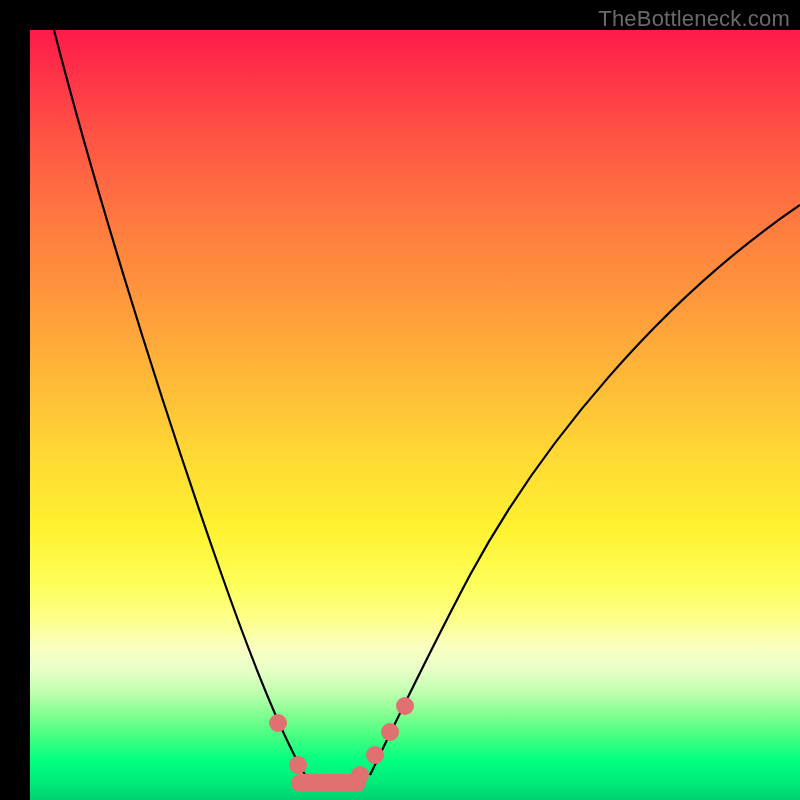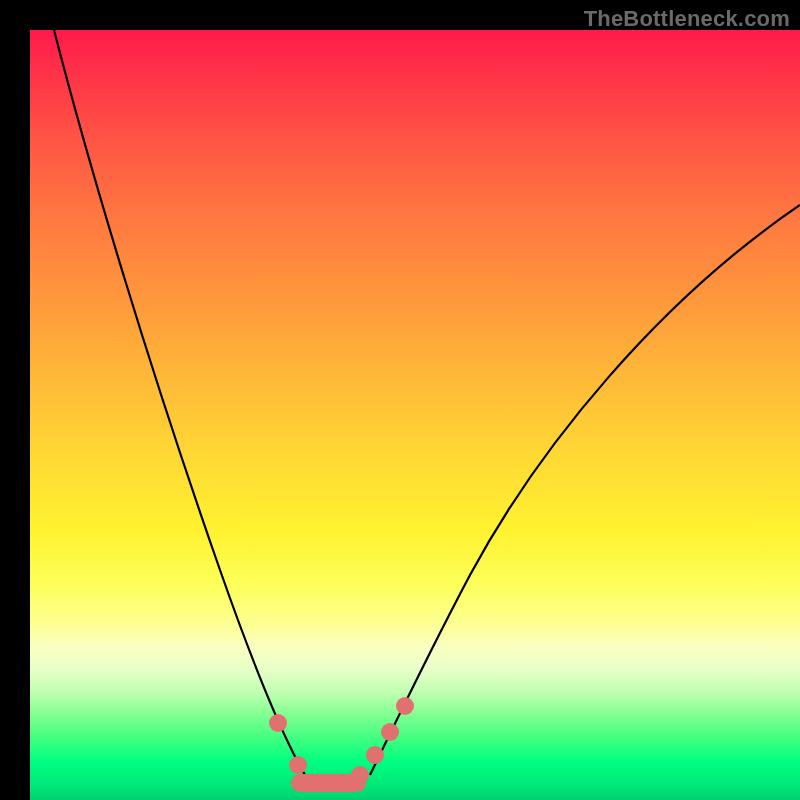--- a/index.html
+++ b/index.html
@@ -38,21 +38,21 @@
       #00e878 98%,
       #00d070 100%
     );
   }
   .watermark {
     position: absolute;
     top: 6px;
     right: 10px;
     color: #6a6a6a;
     font-size: 22px;
-    font-weight: 700;
+    font-weight: 400;
     z-index: 10;
     letter-spacing: 0.2px;
   }
   svg.curve {
     position: absolute;
     left: 30px;
     top: 30px;
     width: 770px;
     height: 770px;
     z-index: 5;

